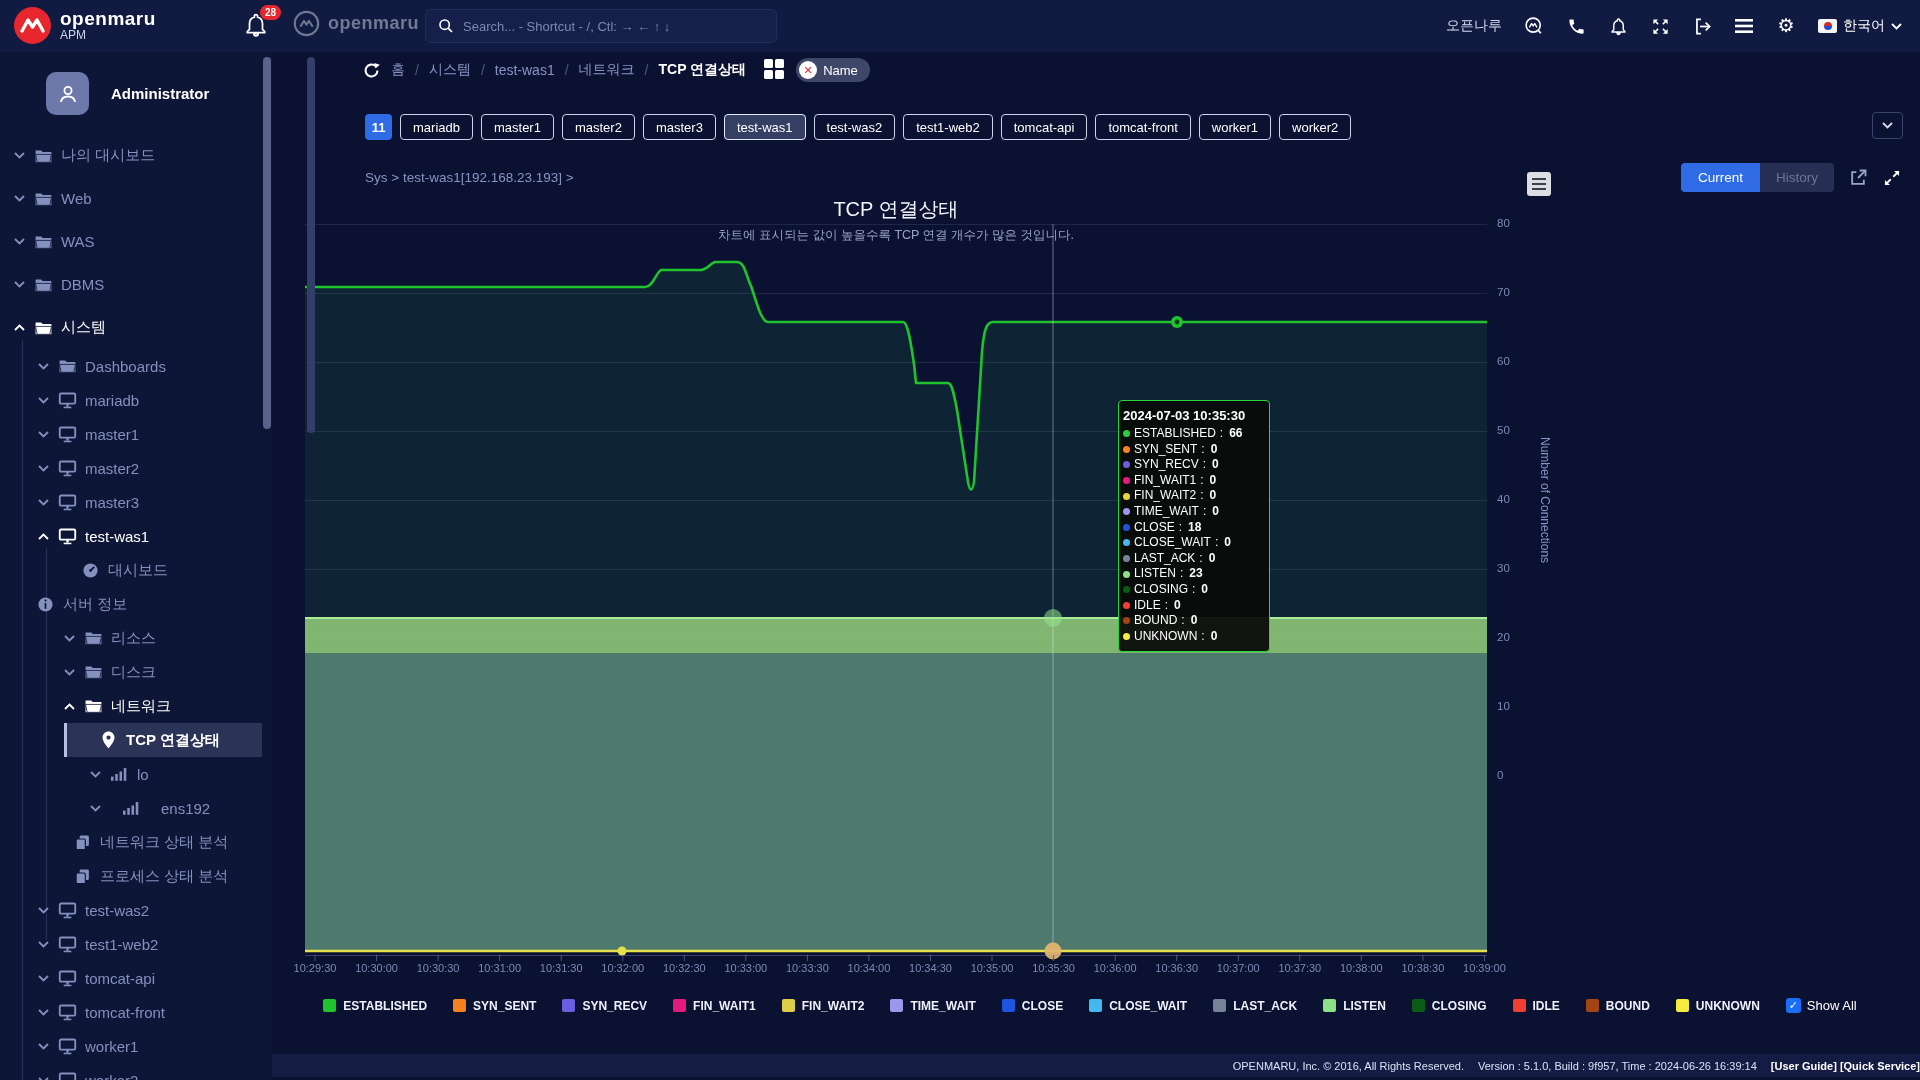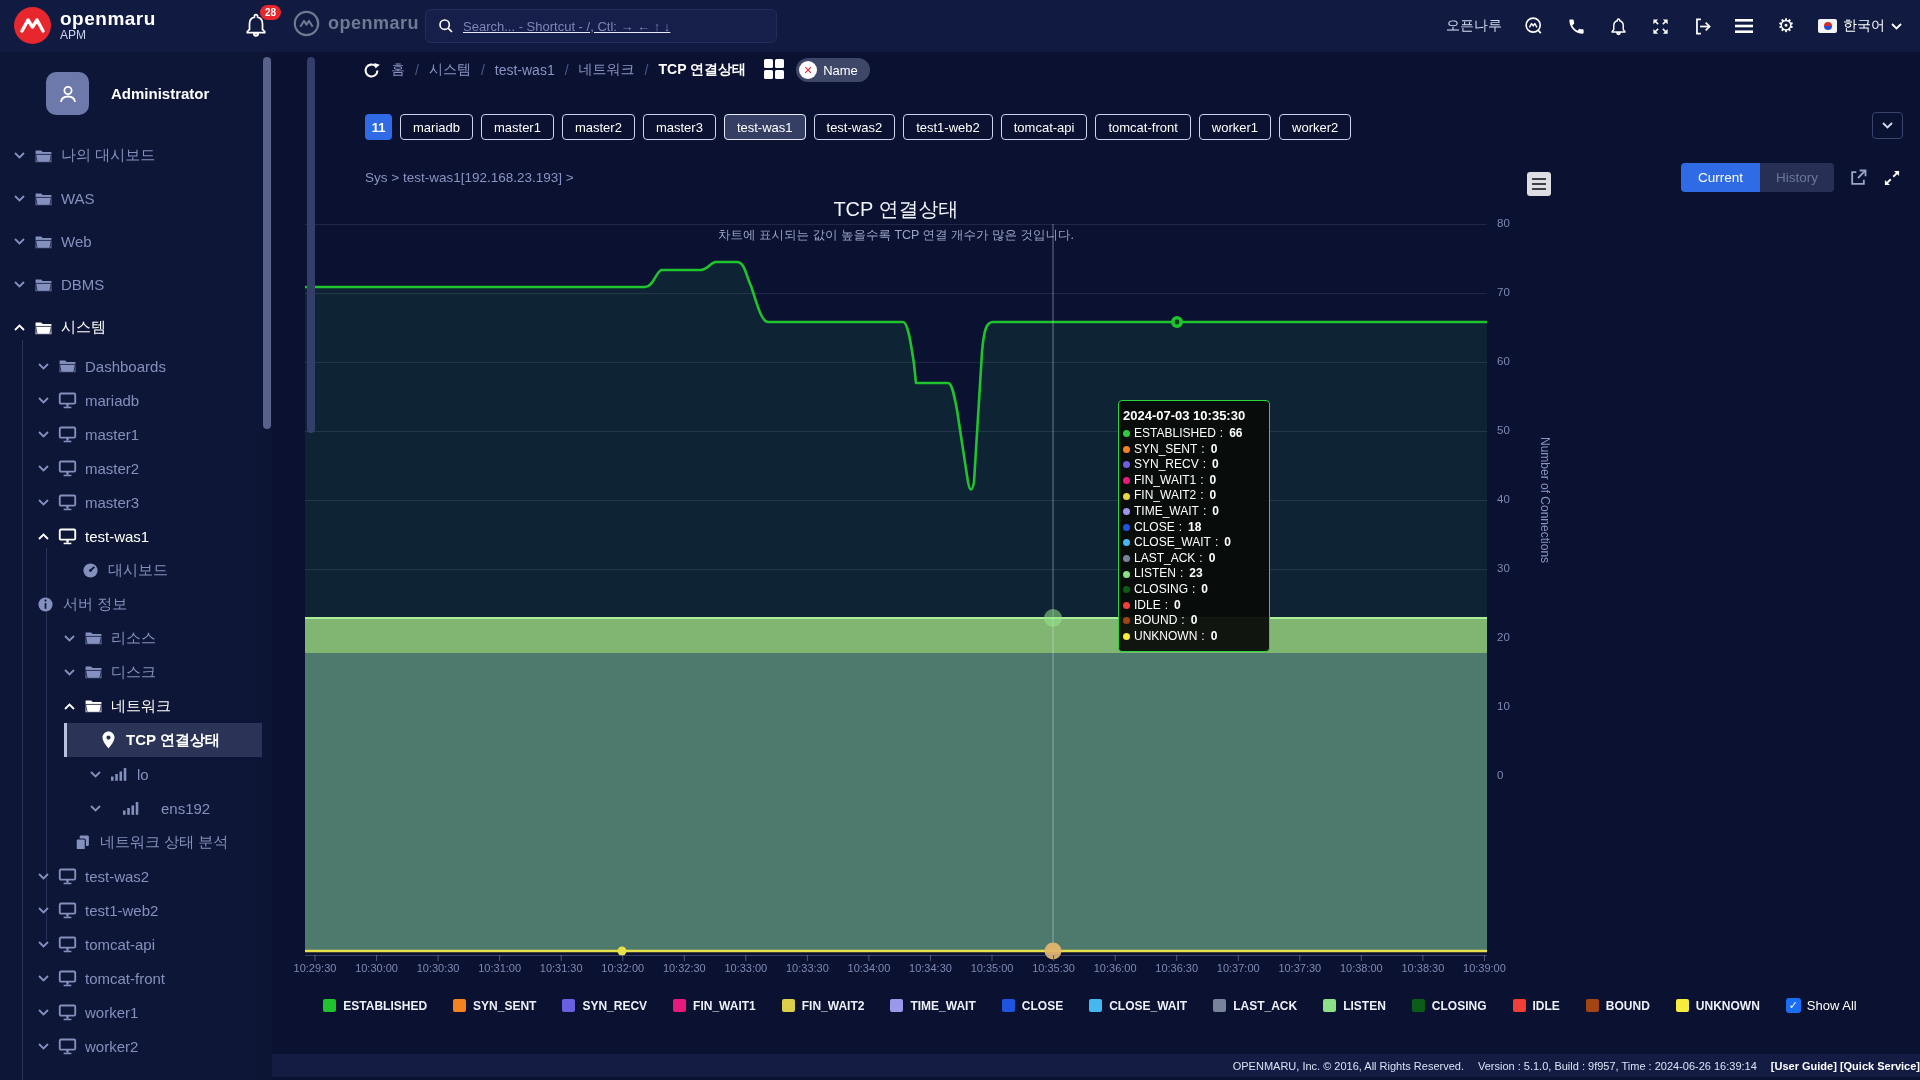--- a/index.html
+++ b/index.html
@@ -10,21 +10,21 @@
   .topbar { position:absolute; left:0; top:0; width:1920px; height:52px; background:#111a40; z-index:50; }
   .brand { position:absolute; left:14px; top:7px; display:flex; align-items:center; gap:9px; }
   .brand-logo { width:37px; height:37px; border-radius:50%; background:#e8262d; position:relative; overflow:hidden; }
   .brand-logo svg { position:absolute; left:0; top:0; }
   .brand-text .nm { color:#fff; font-weight:bold; font-size:19px; letter-spacing:.5px; line-height:20px; }
   .brand-text .sub { color:#cdd4ee; font-size:12px; line-height:13px; }
   .bell-wrap { position:absolute; left:243px; top:12px; width:30px; height:30px; }
   .badge { position:absolute; right:-8px; top:-7px; background:#e8262d; color:#fff; font-size:10px; font-weight:bold; border-radius:9px; padding:2px 5px; }
   .brand2 { position:absolute; left:293px; top:10px; display:flex; align-items:center; gap:8px; color:#6e7890; }
   .brand2 .nm2 { font-weight:bold; font-size:18px; letter-spacing:.5px; color:#707a92; }
-  .searchbox { position:absolute; left:425px; top:9px; width:352px; height:34px; background:#161f4a; border:1px solid #232d5c; border-radius:6px; display:flex; align-items:center; padding:0 12px; gap:9px;text-decoration:underline; }
+  .searchbox { position:absolute; left:425px; top:9px; width:352px; height:34px; background:#161f4a; border:1px solid #232d5c; border-radius:6px; display:flex; align-items:center; padding:0 12px; gap:9px; }
   .searchbox input { background:transparent; border:none; outline:none; color:#aab3d6; font-size:13px; width:290px; font-family:inherit; }
   .searchbox input::placeholder { color:#7d87b4; }
   .top-right { position:absolute; right:18px; top:0; height:52px; display:flex; align-items:center; gap:22px; }
   .top-user { color:#d6dcf2; font-size:14px; }
   .ticon { width:20px; height:20px; display:flex; align-items:center; justify-content:center; color:#fff; cursor:pointer; }
   .gear-glyph { font-size:19px; color:#fff; line-height:20px; }
   .lang { display:flex; align-items:center; gap:6px; color:#fff; font-size:14px; }
   .flag { width:19px; height:14px; background:#f4f4f4; border-radius:2px; position:relative; }
   .flag .tg { position:absolute; left:5.5px; top:3px; width:8px; height:8px; border-radius:50%; background:linear-gradient(to bottom,#d02b2b 50%,#2b49d0 50%); }
 
@@ -213,35 +213,35 @@
           <svg width="11" height="7" viewBox="0 0 11 7">
             <polyline points="1,1 5.5,5.5 10,1" fill="none" stroke="currentColor" stroke-width="1.8"></polyline>
           </svg>
         </span>
         <span class="ticn">
           <svg width="19" height="16" viewBox="0 0 24 20">
             <path d="M2 3h7l2 2h11v13H2z" fill="currentColor"></path>
             <path d="M2 8h20l-2 10H4z" fill="currentColor" stroke="#0e1637" stroke-width="1"></path>
           </svg>
         </span>
-        <span>WAS</span>
+        <span>Web</span>
       </div>
       <div class="trow" style="height: 43px; padding-left: 14px;">
         <span class="chev">
           <svg width="11" height="7" viewBox="0 0 11 7">
             <polyline points="1,1 5.5,5.5 10,1" fill="none" stroke="currentColor" stroke-width="1.8"></polyline>
           </svg>
         </span>
         <span class="ticn">
           <svg width="19" height="16" viewBox="0 0 24 20">
             <path d="M2 3h7l2 2h11v13H2z" fill="currentColor"></path>
             <path d="M2 8h20l-2 10H4z" fill="currentColor" stroke="#0e1637" stroke-width="1"></path>
           </svg>
         </span>
-        <span>Web</span>
+        <span>WAS</span>
       </div>
       <div class="trow" style="height: 43px; padding-left: 14px;">
         <span class="chev">
           <svg width="11" height="7" viewBox="0 0 11 7">
             <polyline points="1,1 5.5,5.5 10,1" fill="none" stroke="currentColor" stroke-width="1.8"></polyline>
           </svg>
         </span>
         <span class="ticn">
           <svg width="19" height="16" viewBox="0 0 24 20">
             <path d="M2 3h7l2 2h11v13H2z" fill="currentColor"></path>
@@ -460,20 +460,30 @@
       </div>
       <div class="trow" style="height: 34px; padding-left: 64px;">
         <span class="chev" style="width:0"></span>
         <span class="ticn">
           <svg width="17" height="17" viewBox="0 0 24 24">
             <rect x="8" y="2" width="13" height="15" rx="2" fill="currentColor"></rect>
             <rect x="3" y="7" width="13" height="15" rx="2" fill="currentColor" stroke="#0e1637" stroke-width="1.6"></rect>
           </svg>
         </span>
         <span>네트워크 상태 분석</span>
+      </div>
+      <div class="trow" style="height: 34px; padding-left: 64px;">
+        <span class="chev" style="width:0"></span>
+        <span class="ticn">
+          <svg width="17" height="17" viewBox="0 0 24 24">
+            <rect x="8" y="2" width="13" height="15" rx="2" fill="currentColor"></rect>
+            <rect x="3" y="7" width="13" height="15" rx="2" fill="currentColor" stroke="#0e1637" stroke-width="1.6"></rect>
+          </svg>
+        </span>
+        <span>프로세스 상태 분석</span>
       </div>
       <div class="trow" style="height: 34px; padding-left: 38px;">
         <span class="chev">
           <svg width="11" height="7" viewBox="0 0 11 7">
             <polyline points="1,1 5.5,5.5 10,1" fill="none" stroke="currentColor" stroke-width="1.8"></polyline>
           </svg>
         </span>
         <span class="ticn">
           <svg width="19" height="17" viewBox="0 0 24 22">
             <rect x="2" y="2" width="20" height="13" rx="1.5" fill="none" stroke="currentColor" stroke-width="2.4"></rect>

